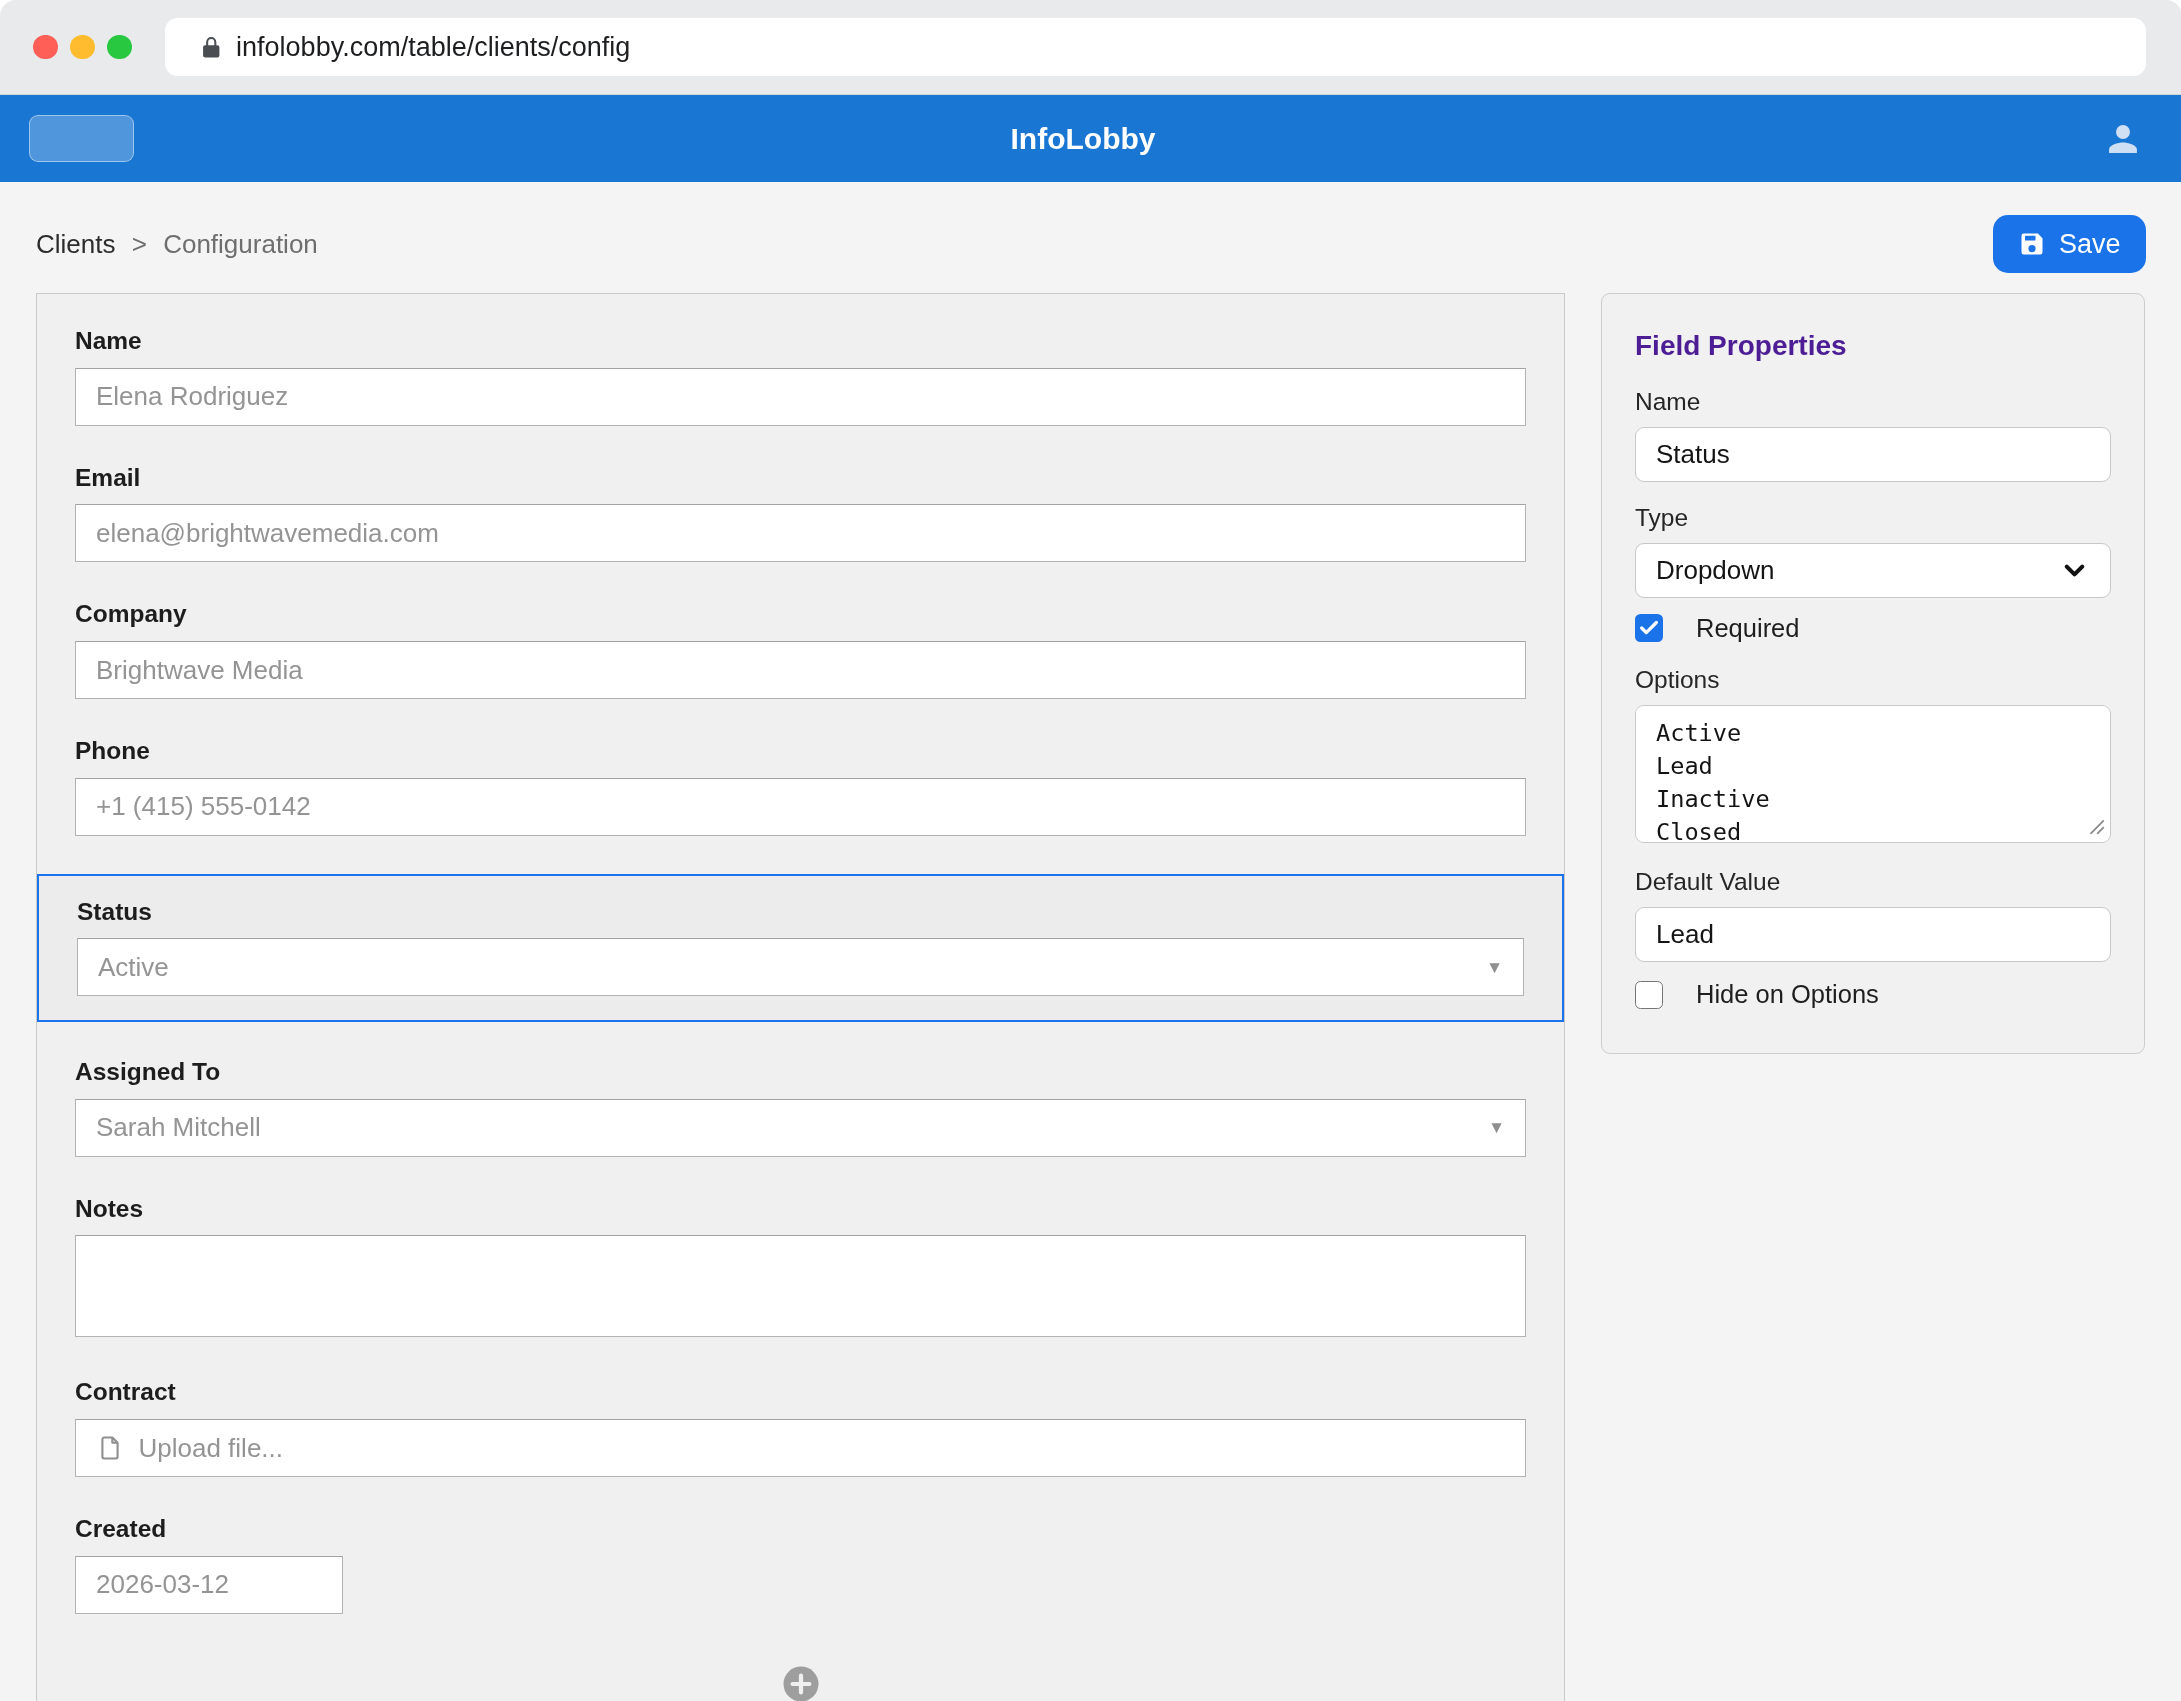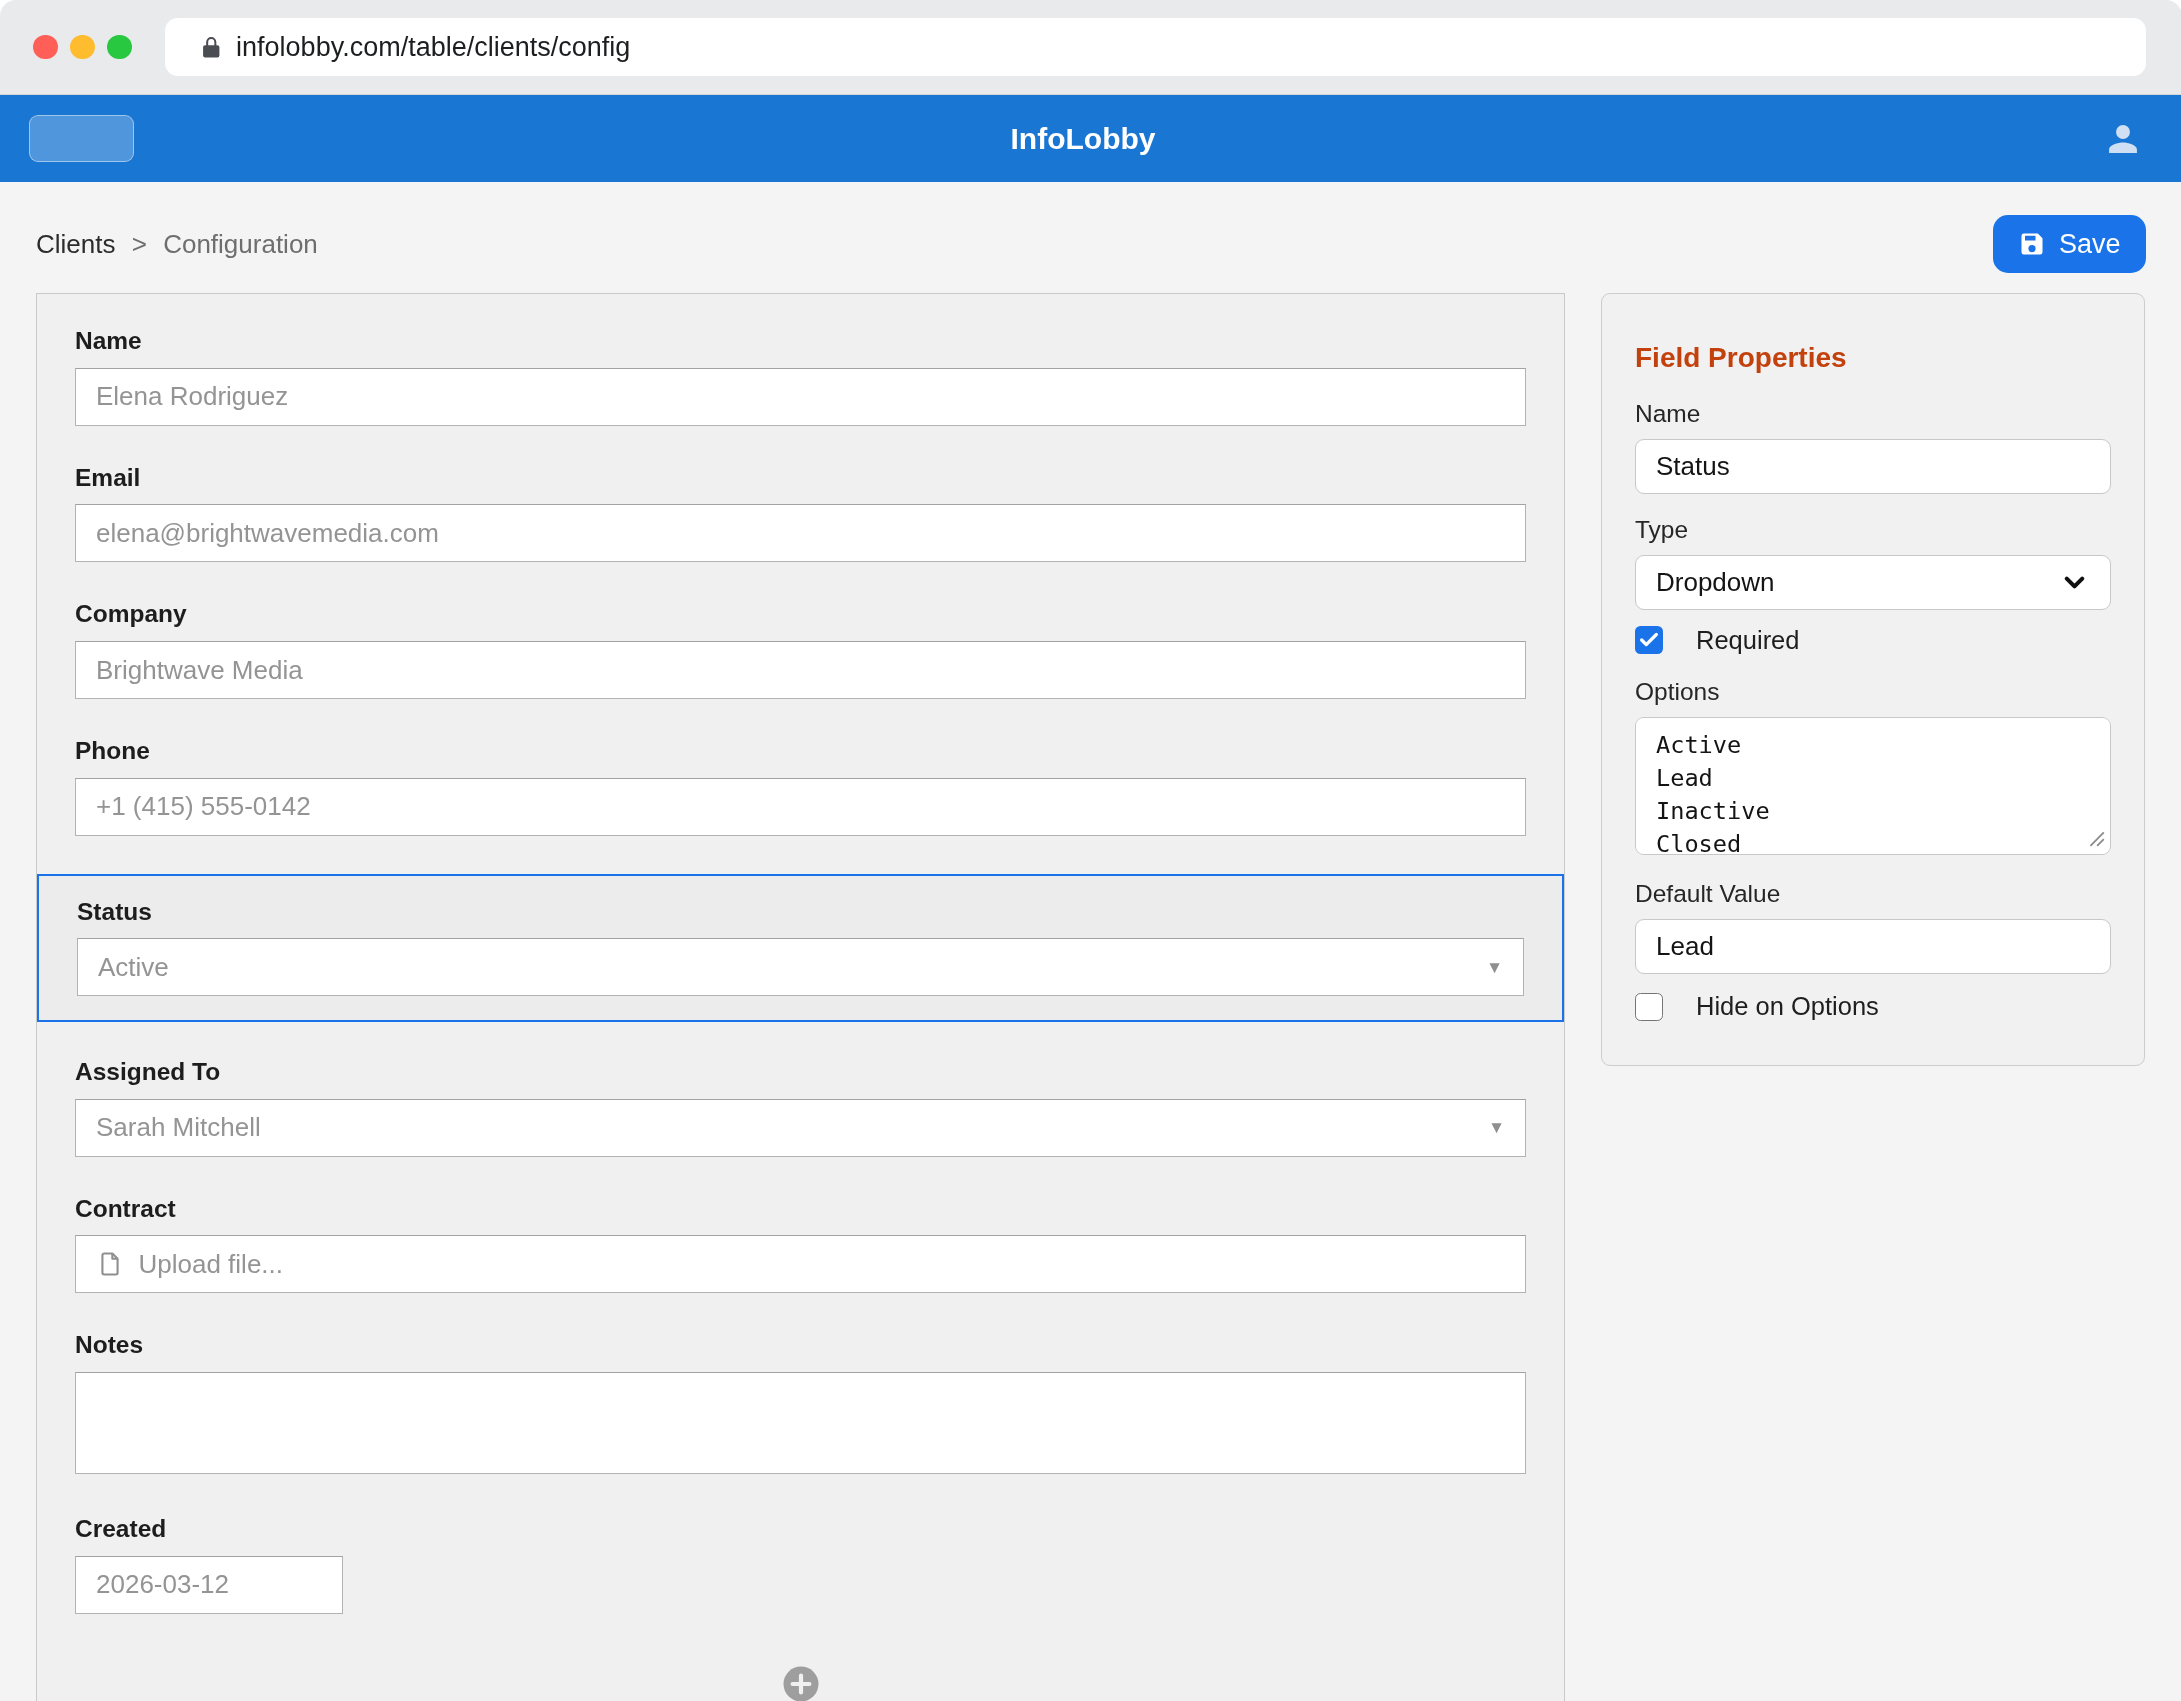--- a/index.html
+++ b/index.html
@@ -127,21 +127,21 @@
   .add-btn { background: none; border: none; cursor: pointer; display: flex; }
 
   
   .props-panel {
     width: 544px;
     background: #f1f1f1;
     border: 1.8px solid #cdcdcd;
     border-radius: 9px;
     padding: 36px 33px 40px;
   }
-  .props-title { font-size: 28px; font-weight: 700; color: #c2410c; margin-bottom: 25.5px; margin-top: 12px; }
+  .props-title { font-size: 28px; font-weight: 700; color: #4c1d95; margin-bottom: 25.5px; }
   .p-label { font-size: 24.5px; font-weight: 500; color: #262626; margin-bottom: 11px; }
   .p-input, .p-select, .p-textarea {
     width: 100%; height: 55px;
     background: #ffffff;
     border: 1.8px solid #c8c8c8;
     border-radius: 9px;
     font-size: 26px; color: #141414;
     padding: 0 20px;
     font-family: "Liberation Sans", sans-serif;
     outline: none;
@@ -230,33 +230,33 @@
               <span class="arrow">▼</span>
             </div>
           </div>
           <div class="field-row">
             <div class="field-label">Assigned To</div>
             <div class="f-select">
               <span class="ph">Sarah Mitchell</span>
               <span class="arrow">▼</span>
             </div>
           </div>
+          <div class="field-row"><div class="field-label">Notes</div><textarea class="f-textarea" style=""></textarea></div>
           <div class="field-row">
             <div class="field-label">Contract</div>
             <div class="f-file">
               <span style="display: flex;">
                 <svg viewBox="0 0 24 24" width="28" height="28" fill="none" stroke="#8f8f8f" stroke-width="1.8" stroke-linejoin="round">
                   <path d="M14 3H7a1.5 1.5 0 0 0-1.5 1.5v15A1.5 1.5 0 0 0 7 21h10a1.5 1.5 0 0 0 1.5-1.5V7.5L14 3z"></path>
                   <path d="M14 3v4.5h4.5"></path>
                 </svg>
               </span>
               <span class="ph">Upload file...</span>
             </div>
           </div>
-          <div class="field-row"><div class="field-label">Notes</div><textarea class="f-textarea" style=""></textarea></div>
           <div class="field-row"><div class="field-label">Created</div><input class="f-input f-date" placeholder="2026-03-12" style=""></div>
           <div class="add-row">
             <button class="add-btn">
               <svg viewBox="0 0 24 24" width="42" height="42">
                 <circle cx="12" cy="12" r="10" fill="#9e9e9e"></circle>
                 <path d="M12 7.2v9.6M7.2 12h9.6" stroke="#f0f0f0" stroke-width="2.4" stroke-linecap="round"></path>
               </svg>
             </button>
           </div>
         </div>

